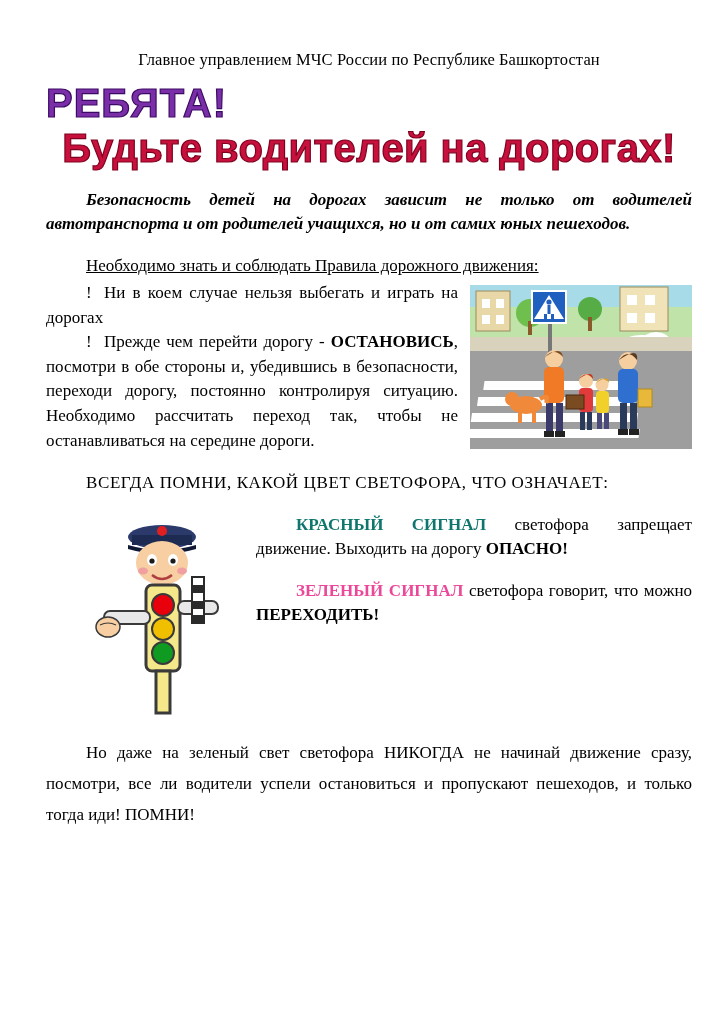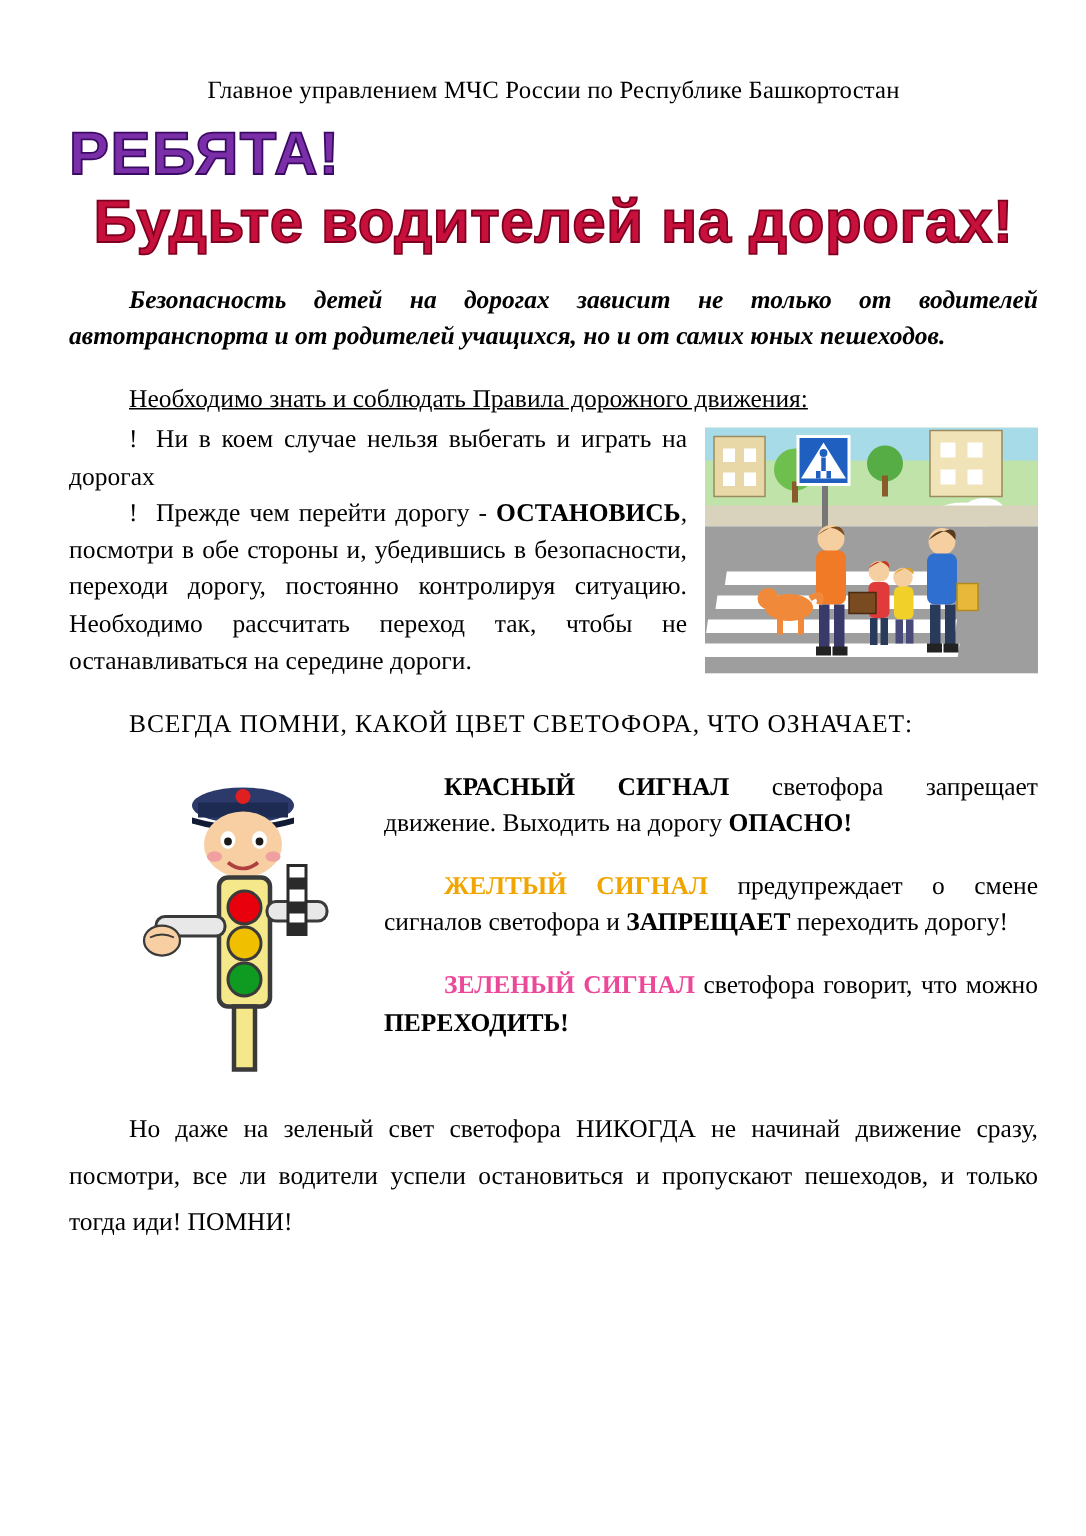--- a/index.html
+++ b/index.html
@@ -108,21 +108,21 @@
     width: 152px;
     height: 200px;
     margin: 2px 16px 4px 42px;
   }
   .sig-par {
     font-size: 17px;
     text-align: justify;
     line-height: 1.45;
     text-indent: 40px;
   }
-  .red { color: #000000; font-weight: bold; }
+  .red { color: #0f766e; font-weight: bold; }
   .yellow { color: #f0a500; font-weight: bold; }
   .green { color: #ec4899; font-weight: bold; }
   .b { font-weight: bold; }
   .closing {
     font-size: 17px;
     text-align: justify;
     line-height: 1.85;
     text-indent: 40px;
     margin-top: 18px;
   }
@@ -288,23 +288,20 @@
 
         <ellipse cx="20" cy="112" rx="12" ry="10" fill="#f7cfa3" stroke="#3a3a3a" stroke-width="1.5"></ellipse>
         <path d="M12 110 q8 -4 16 0" stroke="#3a3a3a" stroke-width="1.2" fill="none"></path>
       </g>
     </svg>
 
     <p class="sig-par">
       <span class="red">КРАСНЫЙ СИГНАЛ</span><span> светофора запрещает движение. Выходить на дорогу </span><span class="b">ОПАСНО!</span>
     </p>
 
-    <p class="sig-par">
-      <span class="yellow">ЖЕЛТЫЙ СИГНАЛ</span><span> предупреждает о смене сигналов светофора и </span><span class="b">ЗАПРЕЩАЕТ</span><span> переходить дорогу!</span>
-    </p>
 
     <p class="sig-par">
       <span class="green">ЗЕЛЕНЫЙ СИГНАЛ</span><span> светофора говорит, что можно </span><span class="b">ПЕРЕХОДИТЬ!</span>
     </p>
   </div>
 
   <p class="closing">Но даже на зеленый свет светофора НИКОГДА не начинай движение сразу, посмотри, все ли водители успели остановиться и пропускают пешеходов, и только тогда иди! ПОМНИ!</p>
 
 </div>
 

